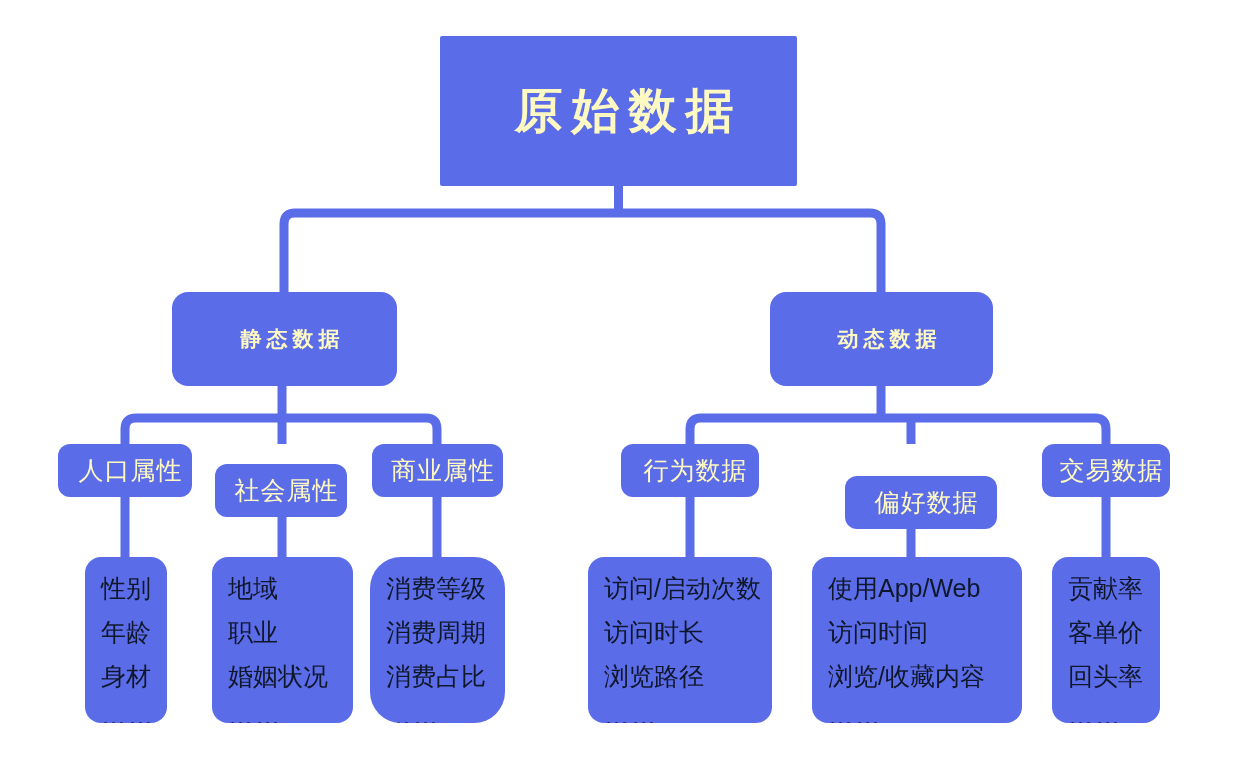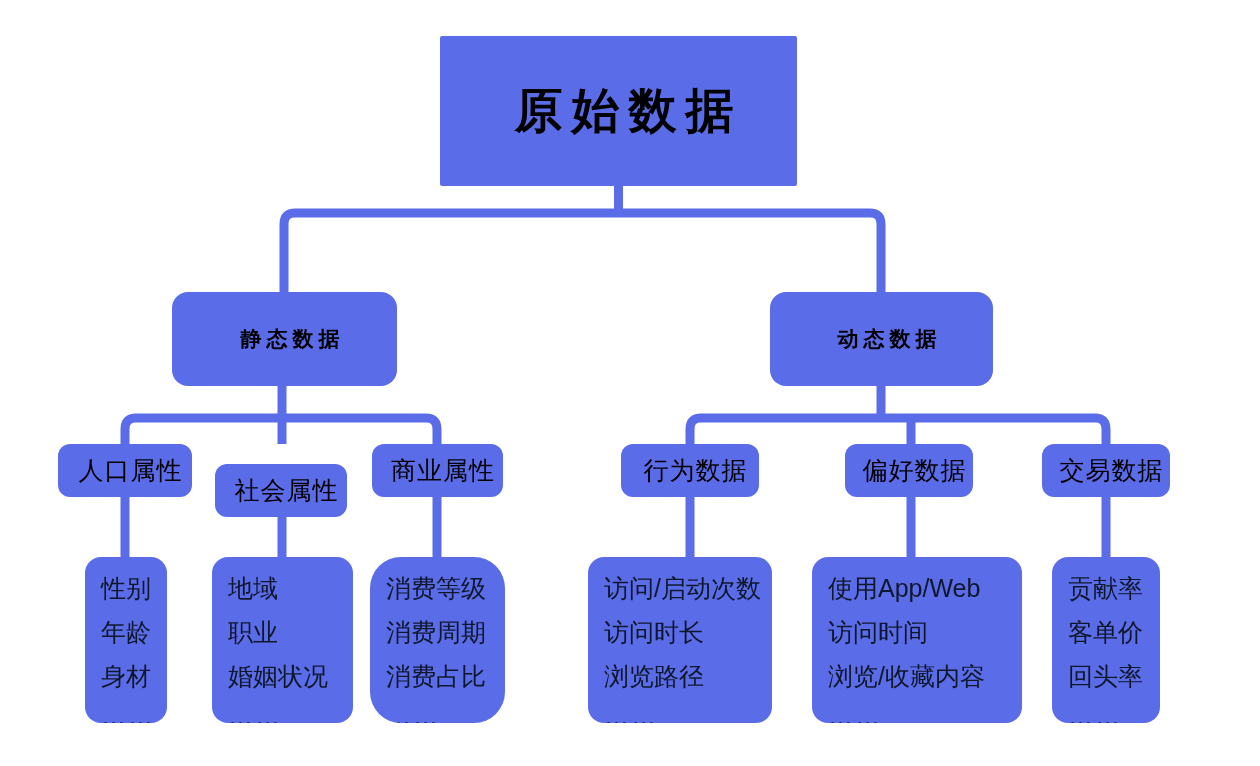--- a/index.html
+++ b/index.html
@@ -4,21 +4,21 @@
 <style>
   html,body{margin:0;padding:0;}
   body{
     width:1260px;height:766px;background:#ffffff;
     font-family:"Liberation Sans",sans-serif;
     position:relative;overflow:hidden;
   }
   .canvas{position:absolute;left:0;top:0;width:1260px;height:766px;}
   .connectors{position:absolute;left:0;top:0;width:1260px;height:766px;pointer-events:none;}
   .node{
-    position:absolute;background:#5b6ce9;color:#000000;
+    position:absolute;background:#5b6ce9;color:#fef9c3;
     display:flex;align-items:center;justify-content:center;
     box-sizing:border-box;white-space:nowrap;padding-left:11px;
   }
   .root{
     left:440px;top:36px;width:357px;height:150px;
     font-size:48px;font-weight:700;letter-spacing:9px;text-indent:9px;
     border-radius:2px;
   }
   .l2{
     top:292px;height:94px;
@@ -29,21 +29,21 @@
   #n-dynamic{left:770px;width:223px;}
   .l3{
     top:444px;height:53px;
     font-size:25px;font-weight:400;letter-spacing:1px;
     border-radius:12px;
   }
   #n-l3-1{left:58px;width:134px;}
   #n-l3-2{left:215px;width:132px;margin-top:20px;}
   #n-l3-3{left:372px;width:131px;}
   #n-l3-4{left:621px;width:138px;}
-  #n-l3-5{left:845px;width:128px;}
+  #n-l3-5{left:845px;width:152px;margin-top:32px;}
   #n-l3-6{left:1042px;width:128px;}
   .leaf{
     position:absolute;top:557px;height:166px;
     background:#5b6ce9;color:#0f172a;border-radius:16px;
     font-size:25px;font-weight:400;box-sizing:border-box;
     padding:9px 6px 0 16px;overflow:hidden;
   }
   #leaf-1{left:85px;width:82px;}
   #leaf-2{left:212px;width:141px;}
   #leaf-3{left:370px;width:135px;border-radius:31px;}

